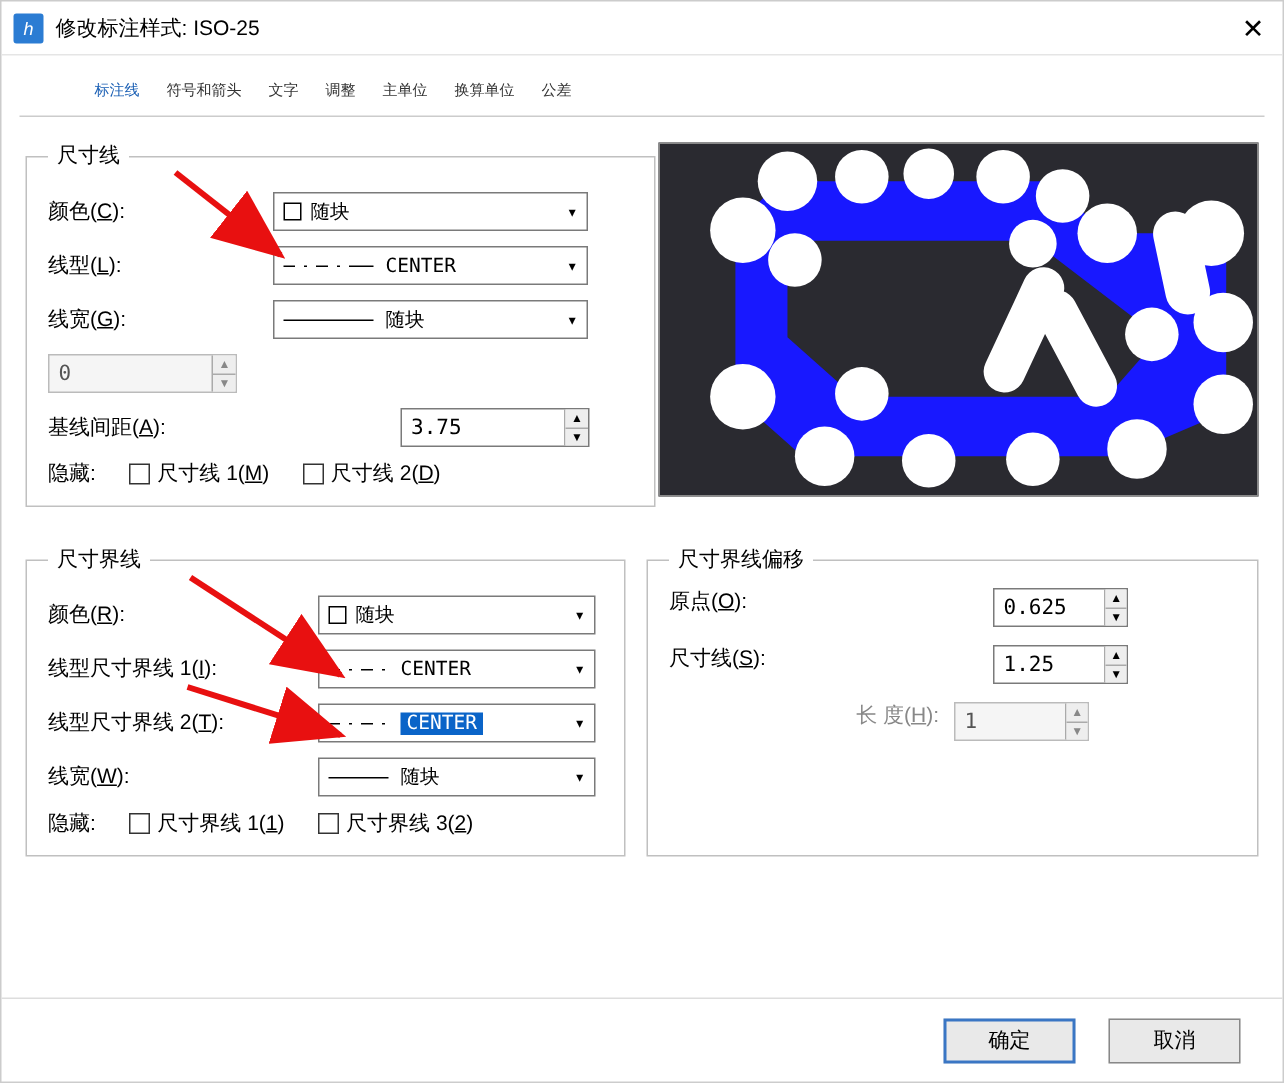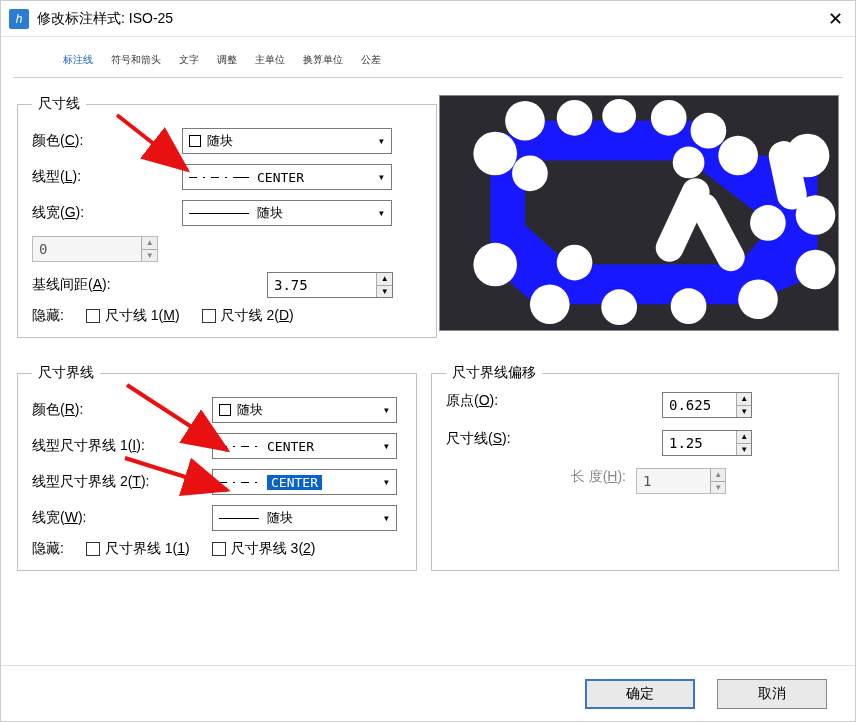--- a/index.html
+++ b/index.html
@@ -185,21 +185,21 @@
   .footer {
     height: 56px;
     display: flex;
     justify-content: flex-end;
     align-items: center;
     gap: 22px;
     padding-right: 28px;
     border-top: 1px solid #ddd;
   }
   .btn {
-    width: 110px;
+    width: 88px;
     height: 30px;
     border: 1px solid #888;
     background: #e9e9e9;
     display: flex; align-items: center; justify-content: center;
     cursor: pointer;
   }
   .btn.primary { border: 2px solid #3a76c4; }
   .u { text-decoration: underline; }
   .arrow-svg {
     position: absolute;

